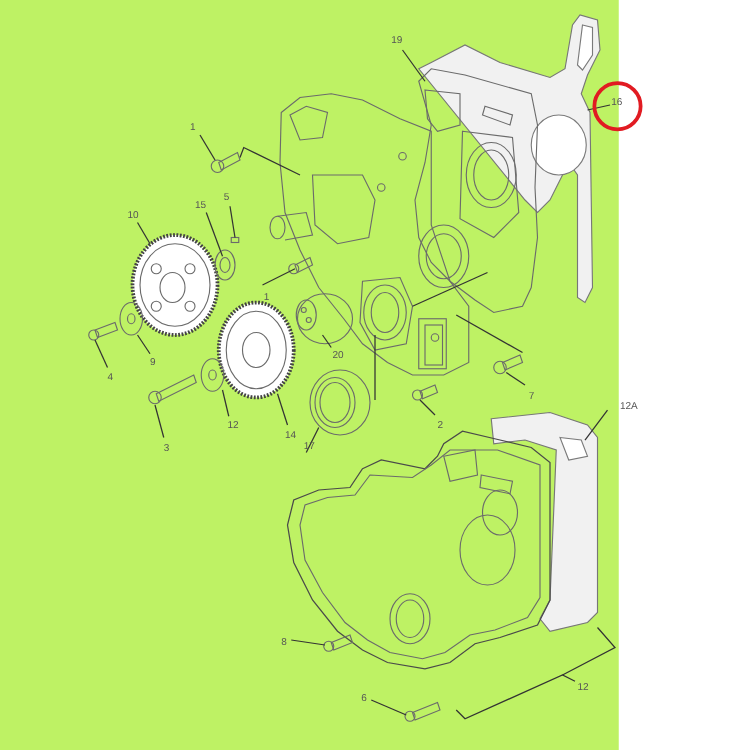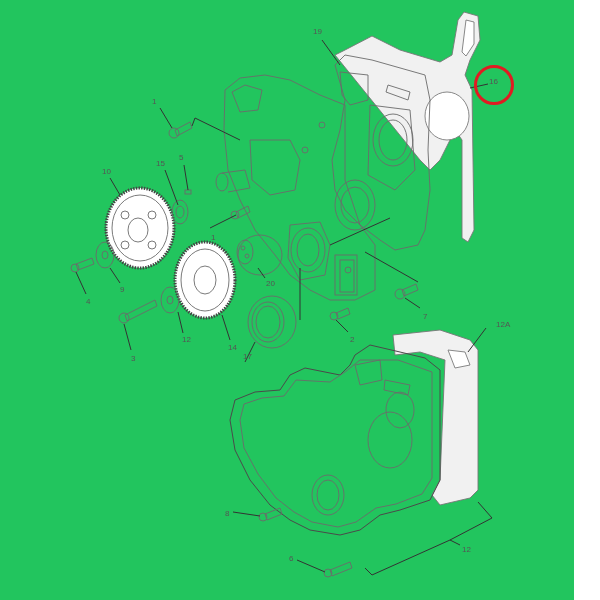--- a/index.html
+++ b/index.html
@@ -1,17 +1,17 @@
 <!DOCTYPE html>
 <html><head>
 <meta charset="utf-8">
 <style>
   html, body { margin:0; padding:0; background:#ffffff; }
   body { width:600px; height:600px; overflow:hidden; font-family:"Liberation Sans", sans-serif; }
-  #stage { position:relative; width:574px; height:600px; background:#22c55e; }
+  #stage { position:relative; width:495px; height:600px; background:#bef264; }
   svg { position:absolute; left:0; top:0; }
   .ln { stroke:#6b6b6b; stroke-width:0.9; fill:none; }
   .lnd { stroke:#4a4a4a; stroke-width:1; fill:none; }
   .gk { stroke:#777; stroke-width:0.9; fill:#f1f1f1; }
   .gkw { stroke:#7a7a7a; stroke-width:0.9; fill:#ffffff; }
   .lead { stroke:#333; stroke-width:1; fill:none; }
   .lbl { position:absolute; font-size:8px; color:#555; line-height:1; white-space:nowrap; }
   .hl-circle { position:absolute; border:3px solid #e11b22; border-radius:50%; box-sizing:border-box; }
 </style>
 </head>

